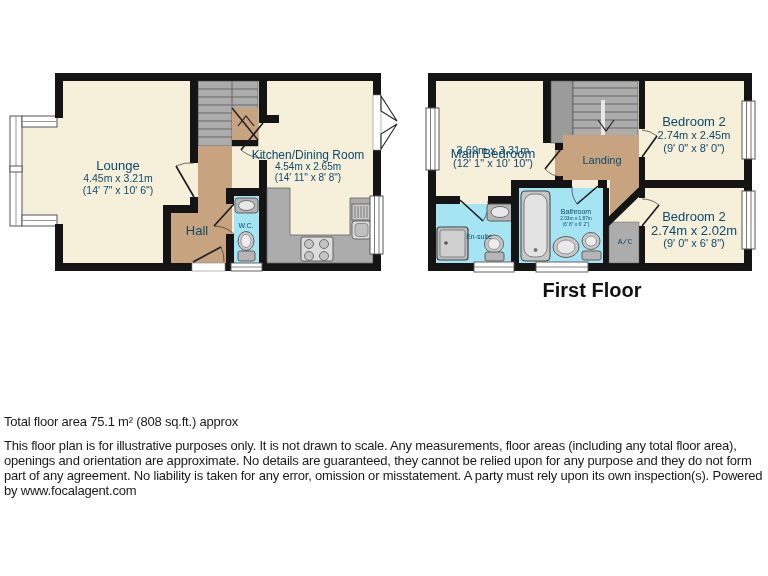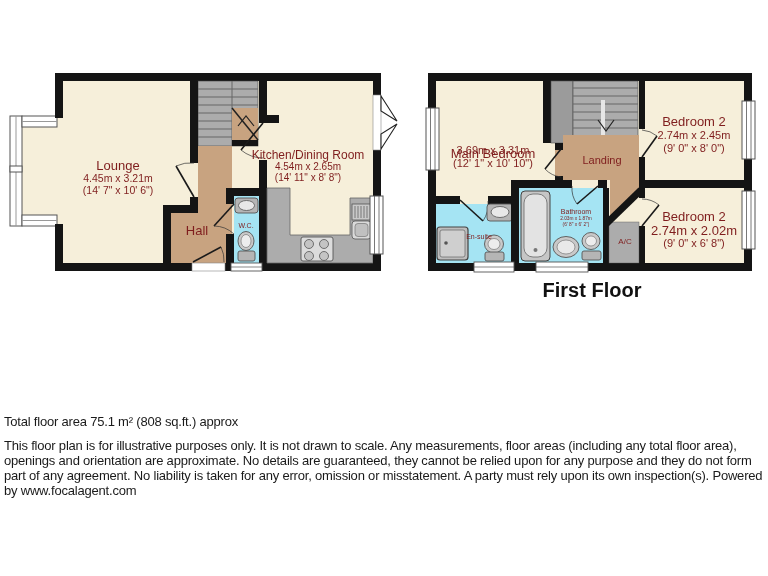--- a/index.html
+++ b/index.html
@@ -3,21 +3,21 @@
 <meta charset="utf-8">
 <style>
   html,body{margin:0;padding:0;background:#fff;}
   #canvas{
     position:relative;width:768px;height:576px;background:#ffffff;overflow:hidden;
     font-family:"Liberation Sans","DejaVu Sans",sans-serif;color:#1b1b1b;
   }
   #plan-svg{position:absolute;left:0;top:0;}
   .lbl{
     position:absolute;transform:translate(-50%,-50%);
-    white-space:nowrap;text-align:center;color:#7f1d1d;line-height:1.05;
+    white-space:nowrap;text-align:center;color:#0c4a6e;line-height:1.05;
   }
   .room-name{font-size:13px;}
   .room-dim{font-size:10.5px;}
   .floor-title{font-size:20px;font-weight:bold;color:#111;}
   .tiny{font-size:7px;}
   .micro{font-size:4.8px;}
   #footer{
     position:absolute;left:4px;top:414px;width:762px;
     font-size:13px;color:#1a1a1a;letter-spacing:-0.2px;
   }
@@ -315,21 +315,21 @@
 <div class="lbl" style="left:694px;top:231px;font-size:13px;">2.74m x 2.02m</div>
 <div class="lbl" style="left:694px;top:244px;font-size:11px;">(9' 0" x 6' 8")</div>
 
 <div class="lbl" style="left:602px;top:161px;font-size:11px;text-align:right;">Landing</div>
 
 <div class="lbl tiny" style="left:576px;top:212px;">Bathroom</div>
 <div class="lbl micro" style="left:576px;top:219px;">2.03m x 1.87m</div>
 <div class="lbl micro" style="left:576px;top:225px;">(6' 8" x 6' 2")</div>
 
 <div class="lbl tiny" style="left:479px;top:237px;">En-suite</div>
-<div class="lbl" style="left:625px;top:242px;font-size:8px;">A/C</div>
+<div class="lbl" style="left:625px;top:242px;font-size:8px;font-family:Liberation Mono, monospace;">A/C</div>
 
 <div class="lbl floor-title" style="left:592px;top:290px;">First Floor</div>
 
 <div id="footer">
   <div id="total-area">Total floor area 75.1 m² (808 sq.ft.) approx</div>
   <div id="disclaimer">This floor plan is for illustrative purposes only. It is not drawn to scale. Any measurements, floor areas (including any total floor area), openings and orientation are approximate. No details are guaranteed, they cannot be relied upon for any purpose and they do not form part of any agreement. No liability is taken for any error, omission or misstatement. A party must rely upon its own inspection(s). Powered by www.focalagent.com</div>
 </div>
 
 </div>
 

